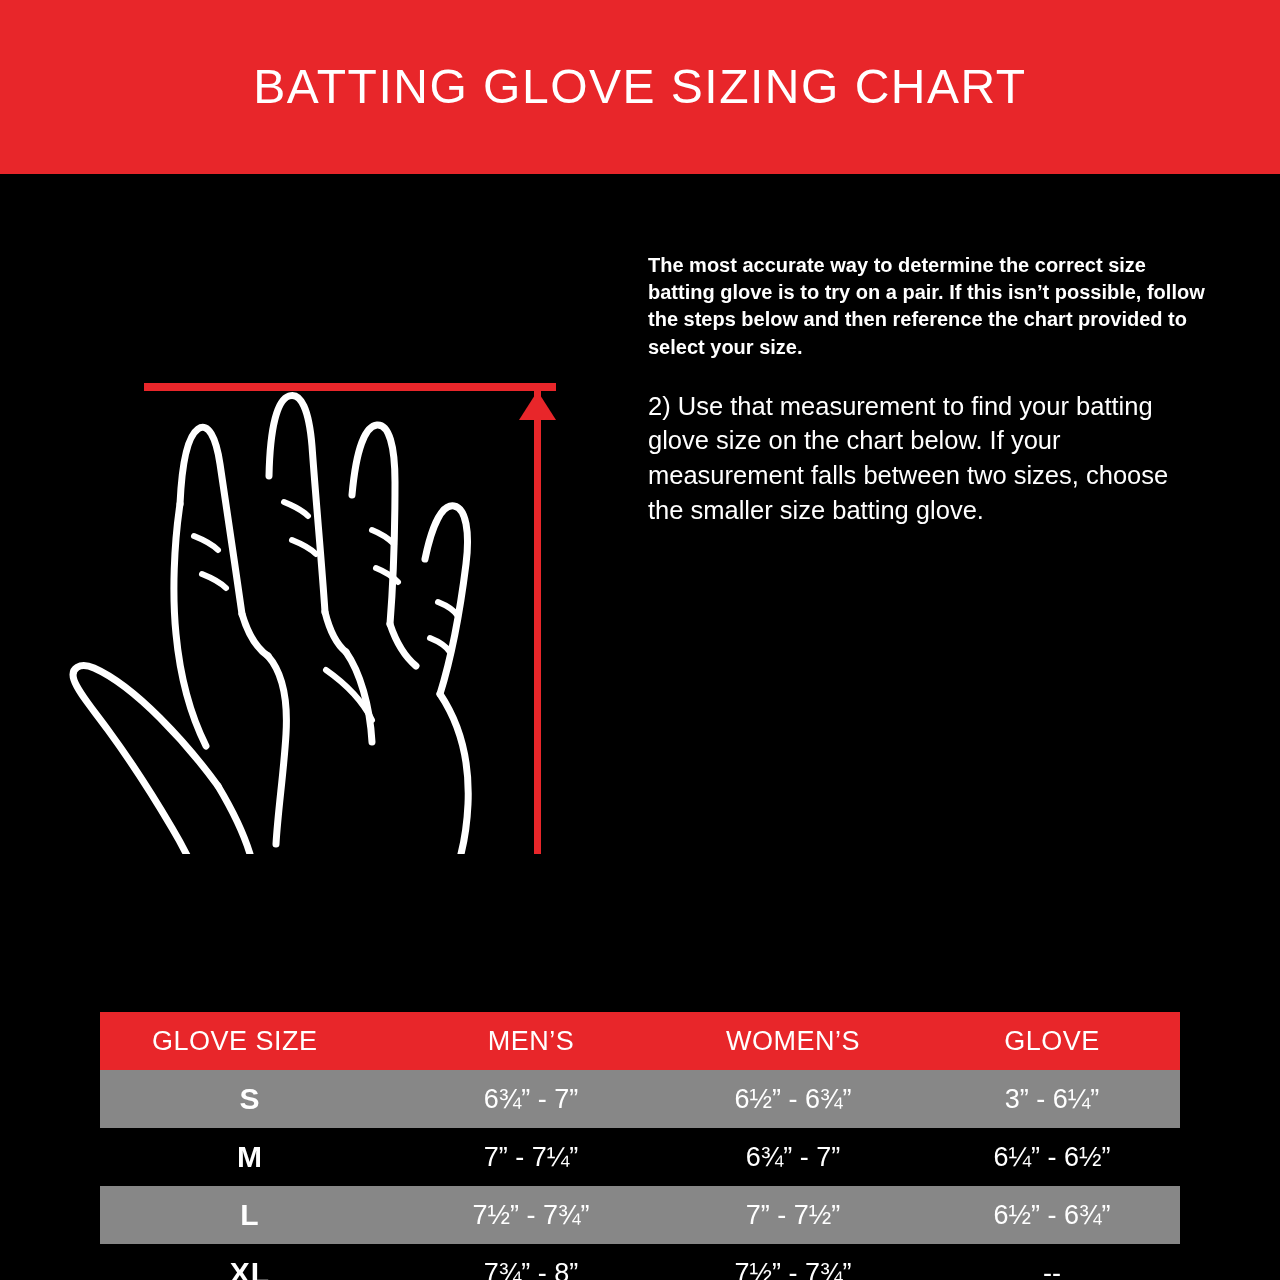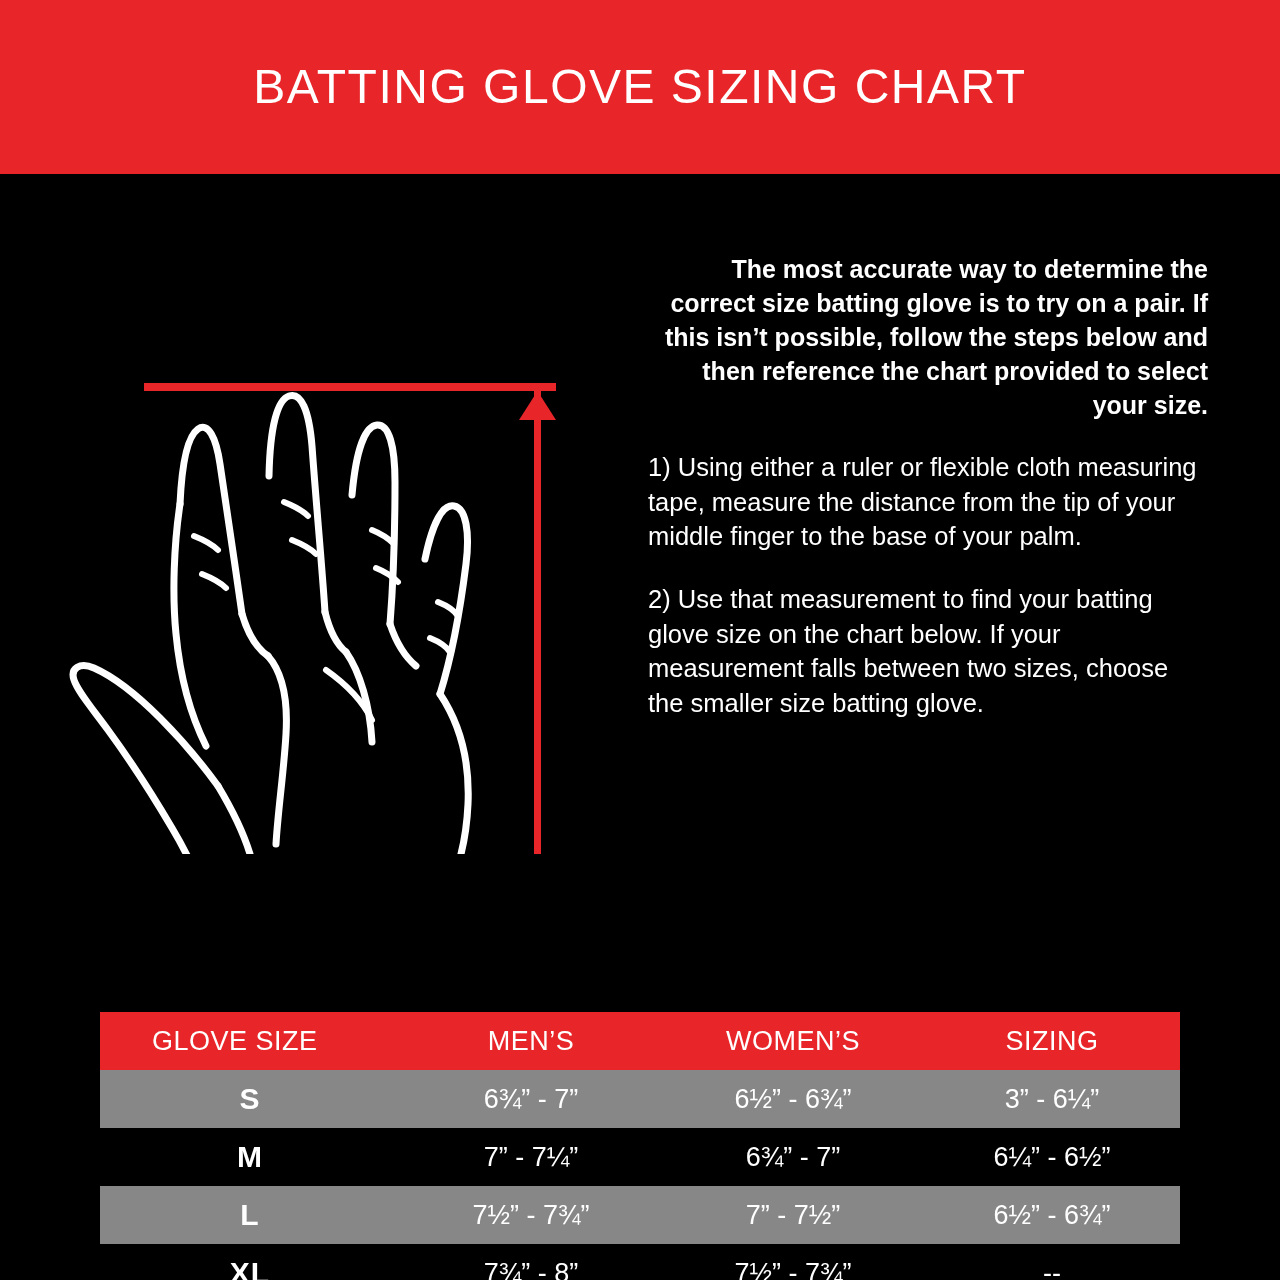--- a/index.html
+++ b/index.html
@@ -54,25 +54,24 @@
 
   
   .text-col {
     position: absolute;
     left: 648px;
     top: 78px;
     width: 560px;
   }
   .para-bold {
     font-weight: bold;
-    font-size: 25px;
+    font-size: 20px;
     line-height: 1.36;
     margin: 0 0 28px 0;
     color: #ffffff;
-    text-align: right;
   }
   .para {
     font-weight: 400;
     font-size: 25.5px;
     line-height: 1.36;
     margin: 0 0 28px 0;
     color: #ffffff;
   }
 
   
@@ -193,38 +192,37 @@
         <path d="M244,706 C250,716 254,726 256,736"></path>
         <path d="M272,704 C278,714 282,724 284,734"></path>
         <path d="M244,748 C248,752 250,756 251,760"></path>
         <path d="M274,746 C278,750 280,754 281,758"></path>
       </g>
     </svg>
   </div>
 
   <div class="text-col">
     <p class="para-bold">The most accurate way to determine the correct size batting glove is to try on a pair. If this isn’t possible, follow the steps below and then reference the chart provided to select your size.</p>
-    <p class="para">1) Using either a ruler or flexible cloth measuring tape, measure the distance from the tip of your middle finger to the base of your palm.</p>
     <p class="para">2) Use that measurement to find your batting glove size on the chart below. If your measurement falls between two sizes, choose the smaller size batting glove.</p>
   </div>
 
   <div class="table-wrap">
     <table class="sizing">
       <colgroup>
         <col class="col1">
           <col class="col2">
           <col class="col3">
           <col class="col4">
       </colgroup>
       <thead>
         <tr>
           <th class="first">GLOVE SIZE</th>
           <th>MEN’S</th>
           <th>WOMEN’S</th>
-          <th>SIZING</th>
+          <th>GLOVE</th>
         </tr>
       </thead>
       <tbody>
         <tr class="alt">
           <td class="size">S</td>
           <td class="val">6¾” - 7”</td>
           <td class="val">6½” - 6¾”</td>
           <td class="val">3” - 6¼”</td>
         </tr>
         <tr class="plain">

